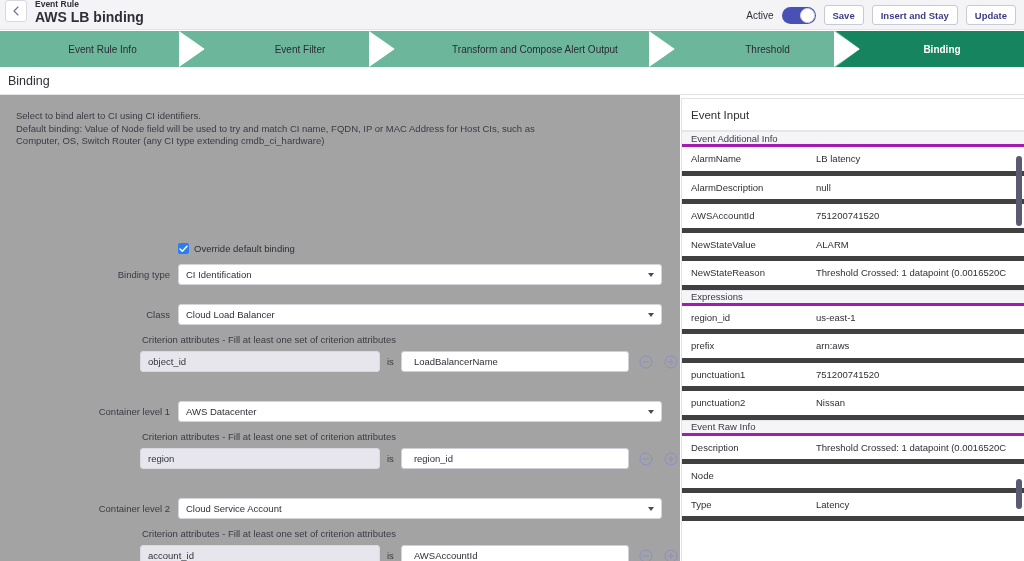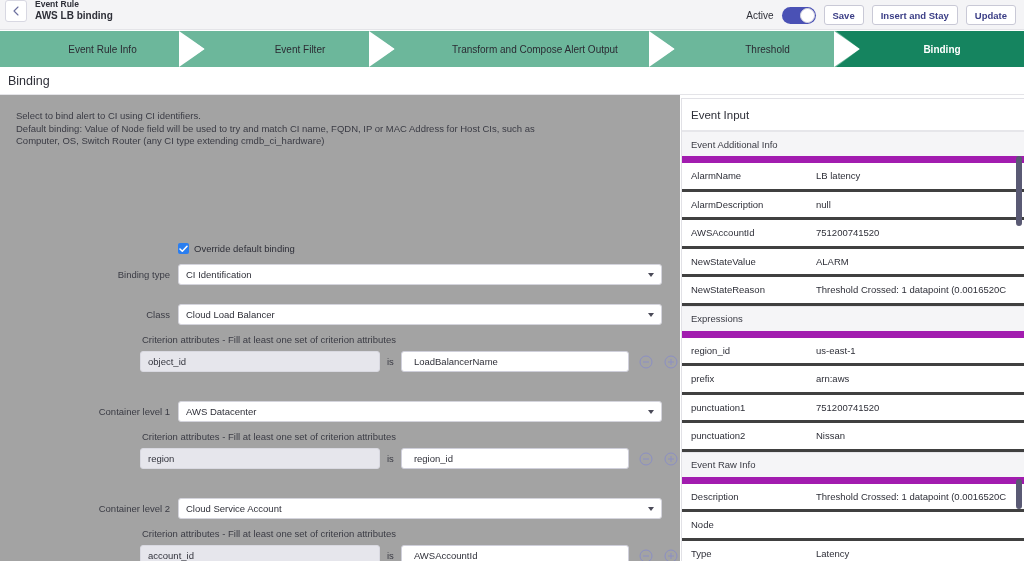--- a/index.html
+++ b/index.html
@@ -24,21 +24,21 @@
     border: 1px solid #d8d8e2; border-radius: 3px;
     background: #ffffff;
     display: flex; align-items: center; justify-content: center;
     cursor: pointer;
   }
   .back-btn svg { display: block; }
   .title-wrap {
     margin-left: 8px; line-height: 1.12;
   }
   .title-line1 { font-size: 8.5px; font-weight: bold; color: #2e2f38; }
-  .title-line2 { font-size: 10px; font-weight: bold; color: #2e2f38; }
+  .title-line2 { font-size: 14px; font-weight: bold; color: #2e2f38; }
 
   .topbar-right {
     position: absolute; right: 8px; top: 0; height: 30px;
     display: flex; align-items: center; gap: 8px;
   }
   .active-label { font-size: 10px; color: #2e2f38; }
   .toggle {
     width: 34px; height: 17px; border-radius: 9px;
     background: #4a51b5; position: relative; cursor: pointer;
   }
@@ -161,29 +161,29 @@
     border-left: 1px solid #e1e1e6;
     border-top: 1px solid #e1e1e6;
     overflow: hidden;
   }
   .panel-title {
     height: 32px; display: flex; align-items: center;
     padding-left: 9px; font-size: 11.5px; color: #2e2f38;
     border-bottom: 1px solid #e6e6ea; background: #fff;
   }
   .sec-head {
-    height: 32px; display: flex; align-items: center;
+    height: 16px; display: flex; align-items: center;
     padding-left: 9px; font-size: 9.5px; color: #3a3b44;
     background: #f5f5f7;
-    border-bottom: 7px solid #a21caf;
+    border-bottom: 3px solid #a21caf;
     border-top: 1px solid #e6e6ea;
   }
   .kv {
     height: 28.5px; display: flex; align-items: center;
-    border-bottom: 3px solid #404040;
+    border-bottom: 5px solid #404040;
     background: #ffffff;
     overflow: hidden;
   }
   .kv .k {
     width: 134px; flex: none; padding-left: 9px;
     font-size: 9.5px; color: #2e2f38;
     white-space: nowrap;
   }
   .kv .v {
     font-size: 9.5px; color: #2e2f38;

